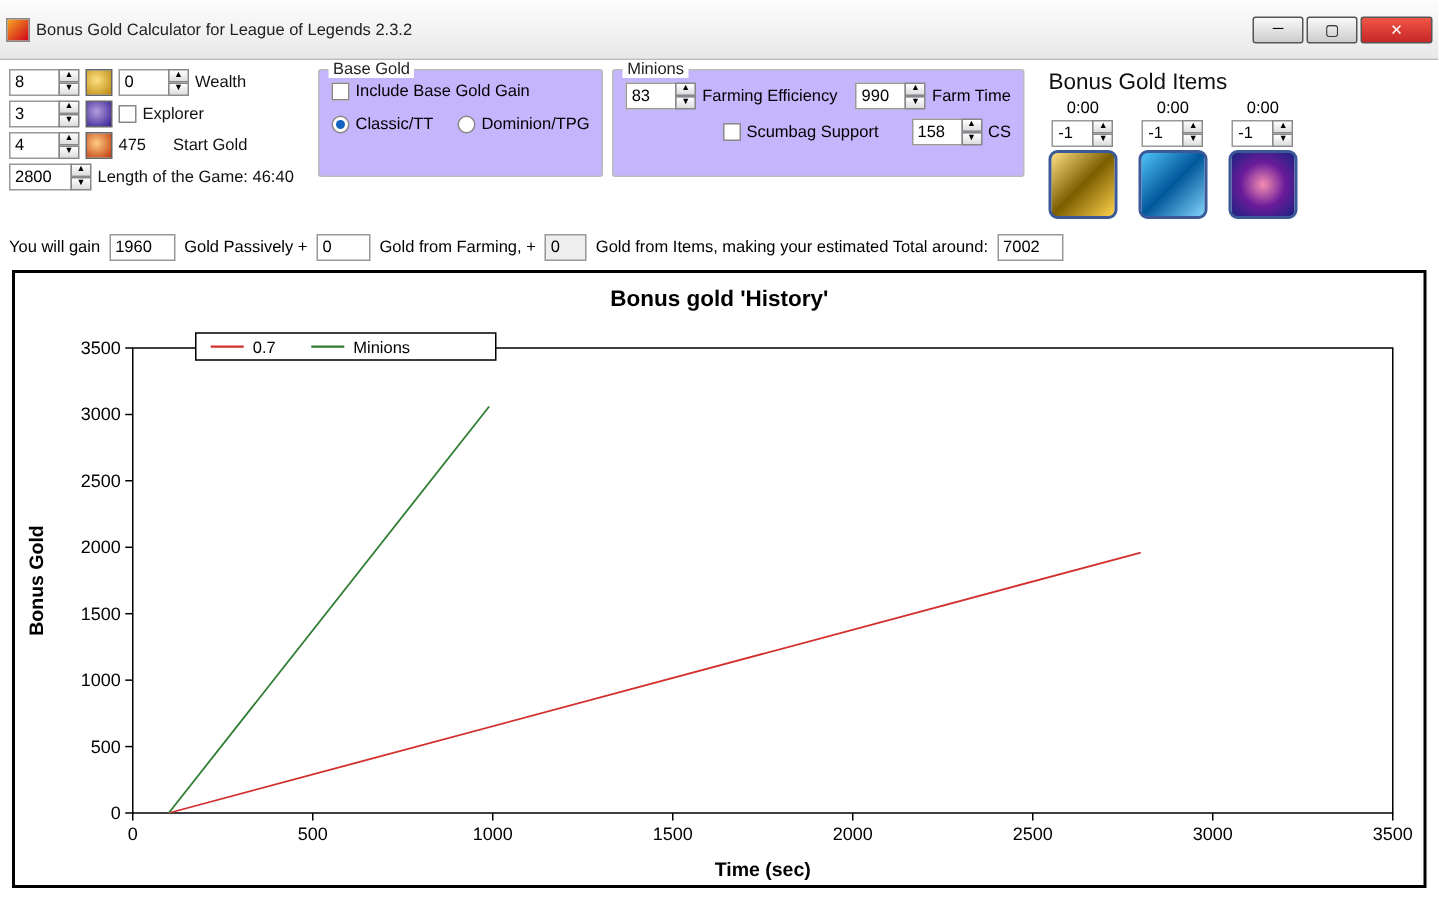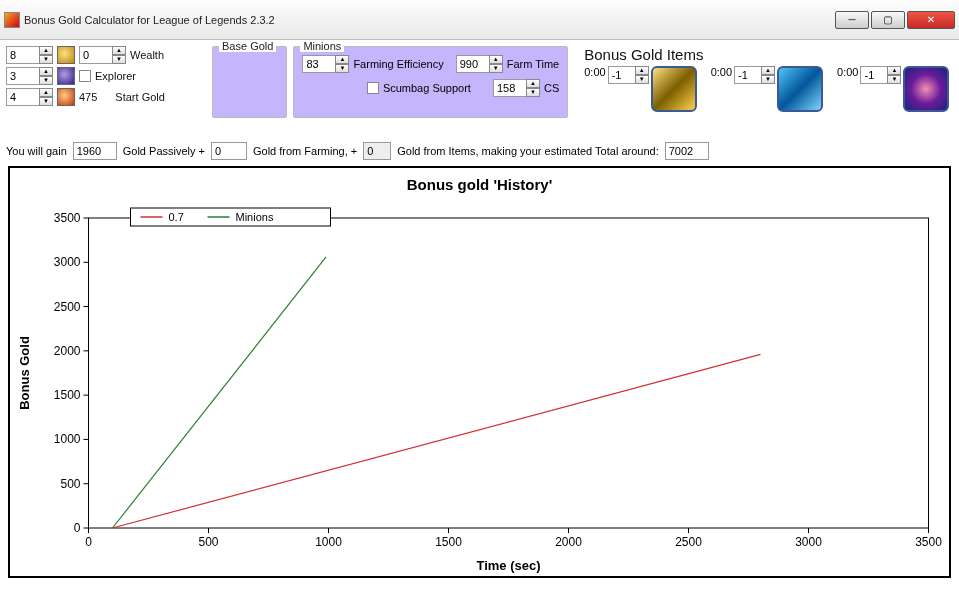--- a/index.html
+++ b/index.html
@@ -25,26 +25,26 @@
   .label { color: #111; }
   .row { display: flex; align-items: center; gap: 4px; white-space: nowrap;}
   .group { border: 1px solid #bbb; padding: 4px 8px 8px 8px; position: relative; background: #c4b5fd; border-radius: 2px;}
   .group .legend { position: relative; top: -11px; left: -2px; background: #fff; padding: 0 3px; display: inline-block; color: #222;}
   .group .body { margin-top: -8px; display: flex; gap: 10px; align-items: center; }
   .cb { width: 12px; height: 12px; border: 1px solid #888; background: #fff; display:inline-block; }
   .radio { width: 12px; height: 12px; border: 1px solid #888; border-radius: 50%; background: #fff; display:inline-flex; align-items: center; justify-content: center;}
   .radio.on::after { content:""; width:6px; height:6px; border-radius:50%; background:#1565c0;}
   input.txt { border: 1px solid #999; height: 18px; padding: 1px 3px; font-size: 11px; }
   .bonusitems { display: flex; gap: 14px; align-items: flex-start; padding-top: 0;}
-  .bitm { display:flex; flex-direction:row; align-items:flex-start; gap:2px;}
+  .bitm { display:flex; flex-direction:column; align-items:center; gap:2px;}
   .icon48 { width: 46px; height: 46px; border: 2px solid #3b5998; border-radius: 6px; display:inline-block;}
   .icn1 { background: linear-gradient(135deg,#ffe082,#7b5e00,#ffd24d); }
   .icn2 { background: linear-gradient(135deg,#4fc3f7,#01579b,#81d4fa); }
   .icn3 { background: radial-gradient(circle,#f48fb1,#6a1b9a,#1a237e); }
-  .sumline { margin-top: 24px; display:flex; align-items:center; gap:6px; white-space:nowrap;}
+  .sumline { margin-top: 10px; display:flex; align-items:center; gap:6px; white-space:nowrap;}
   .chartarea { border: 2px solid #000; margin: 6px 2px 2px 2px; height: 412px; background: #fff; position: relative;}
   svg text { font-family: "Segoe UI", Tahoma, sans-serif; }
 </style>
 </head>
 <body>
 
 <div class="titlebar">
   <span class="app-icon"></span>
   <span class="title">Bonus Gold Calculator for League of Legends 2.3.2</span>
   <div class="winbtns">
@@ -94,24 +94,47 @@
             <span class="spbtns">
               <span class="sp">▲</span>
               <span class="sp">▼</span>
             </span>
           </span>
         <span class="icon16 icon-o"></span>
         <span class="label">475</span>
         <span style="width:10px"></span>
         <span class="label">Start Gold</span>
       </div>
+      <div class="row">
+        <span class="spinner">
+            <input class="txt" style="width: 42px;" value="2800">
+            <span class="spbtns">
+              <span class="sp">▲</span>
+              <span class="sp">▼</span>
+            </span>
+          </span>
+        <span class="label">Length of the Game: 46:40</span>
+      </div>
     </div>
 
     <div class="group" style="height:72px;">
       <span class="legend">Base Gold</span>
+      <div class="body" style="flex-direction:column; align-items:flex-start; gap:10px;">
+        <div class="row">
+            <span class="cb"></span>
+            <span>Include Base Gold Gain</span>
+          </div>
+        <div class="row">
+          <span class="radio on"></span>
+            <span>Classic/TT</span>
+          <span style="width:8px"></span>
+          <span class="radio"></span>
+            <span>Dominion/TPG</span>
+        </div>
+      </div>
     </div>
 
     <div class="group" style="height:72px;">
       <span class="legend">Minions</span>
       <div class="body" style="flex-direction:column; align-items:flex-end; gap:6px;">
         <div class="row">
           <span class="spinner">
               <input class="txt" value="83" style="">
               <span class="spbtns">
                 <span class="sp">▲</span>

